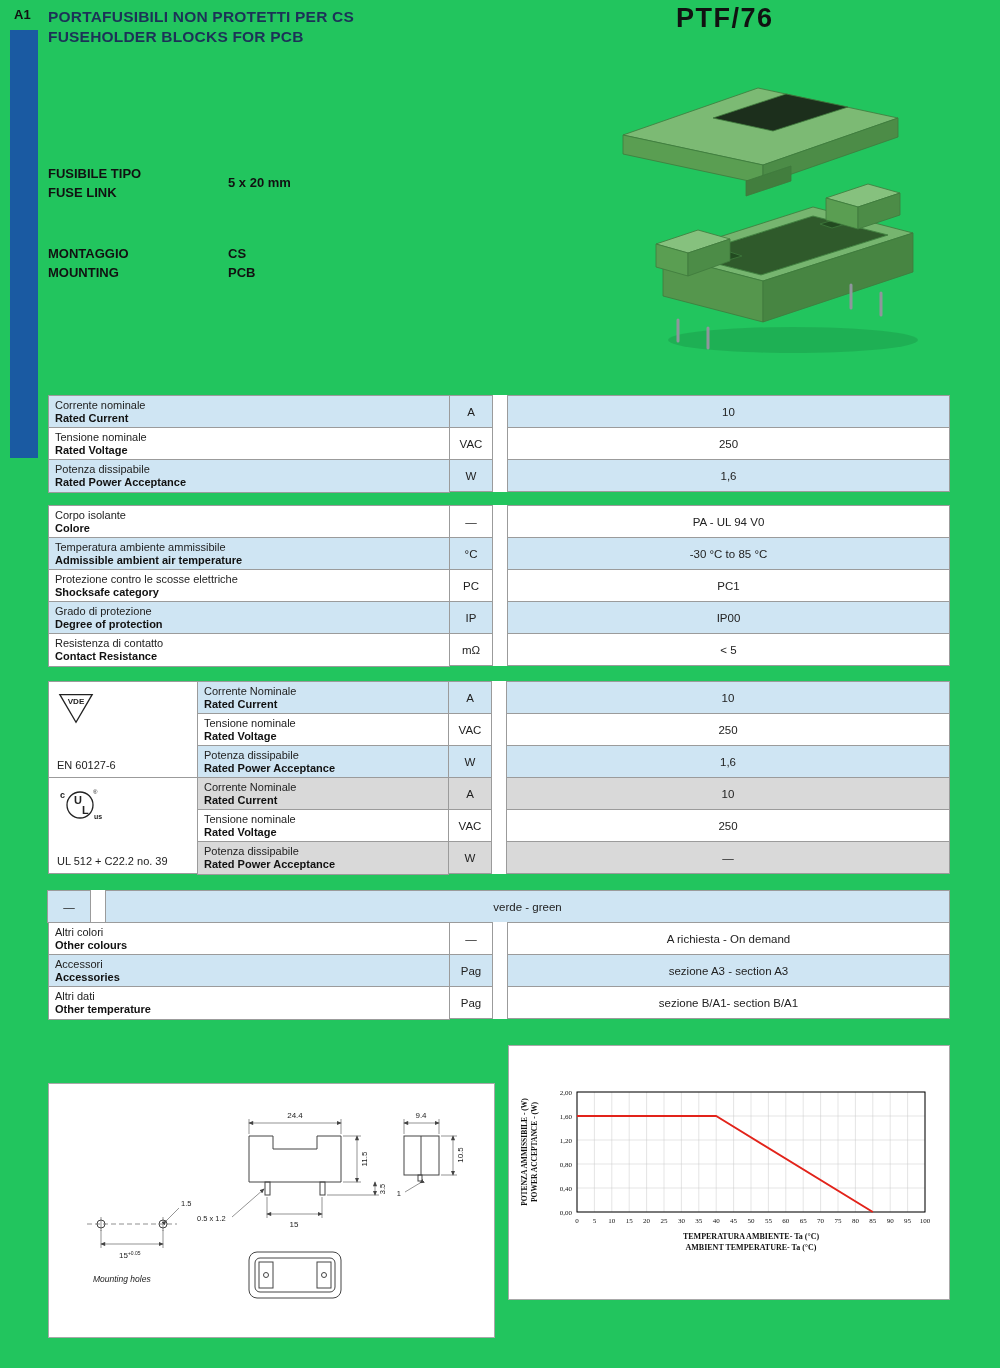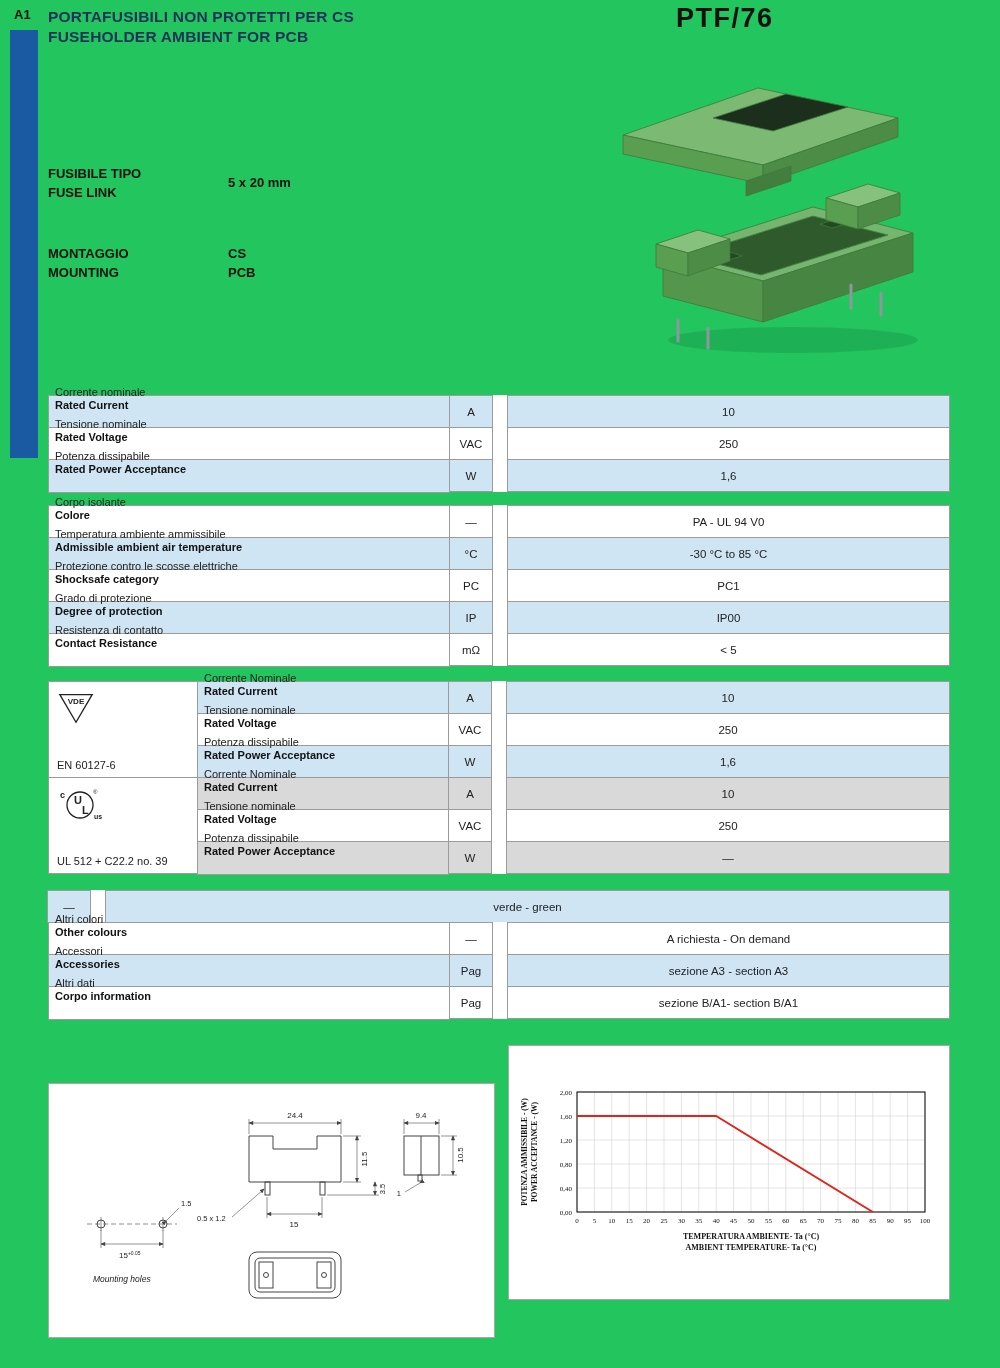--- a/index.html
+++ b/index.html
@@ -20,21 +20,21 @@
   .spec-fuse .spec-vals{padding-top:9px}
   .spec-mount{top:244px}
 
   .product{position:absolute;left:608px;top:60px}
 
   
   .tbl{position:absolute;left:48px;width:902px}
   .trow{display:flex;height:33px}
   .trow + .trow{margin-top:-1px}
   .cell{border:1px solid #9b9b9b;background:#fff}
-  .c-label{width:402px;padding:16px 6px;display:flex;flex-direction:column;justify-content:flex-end;line-height:13px}
+  .c-label{width:402px;padding:16px 6px;display:flex;flex-direction:column;justify-content:center;line-height:13px}
   .c-label .it{font-size:11px;color:#222}
   .c-label .en{font-size:11px;font-weight:bold;color:#111}
   .c-unit{width:44px;margin-left:-1px;display:flex;align-items:center;justify-content:center;font-size:11.5px;color:#222}
   .c-gap{width:14px;background:#fff}
   .c-value{flex:1;display:flex;align-items:center;justify-content:center;font-size:11.5px;color:#222}
   .tone-blue{background:#cfe5f3}
   .tone-gray{background:#d9d9d9}
 
   .t-ratings{top:395px}
   .t-chars{top:505px}
@@ -60,21 +60,21 @@
 </head>
 <body>
 
 <div class="page">
 
   <div class="a1">A1</div>
   <div class="bar"></div>
 
   <div class="title">
     <div>PORTAFUSIBILI NON PROTETTI PER CS</div>
-    <div>FUSEHOLDER AMBIENT FOR PCB</div>
+    <div>FUSEHOLDER BLOCKS FOR PCB</div>
   </div>
   <div class="pcode">PTF/76</div>
 
   <div class="spec spec-fuse">
     <div class="spec-labels">
       <div>FUSIBILE TIPO</div>
       <div>FUSE LINK</div>
     </div>
     <div class="spec-vals">
       <div>5 x 20 mm</div>
@@ -304,21 +304,21 @@
         <div class="it">Accessori</div>
         <div class="en">Accessories</div>
       </div>
       <div class="cell c-unit tone-blue">Pag</div>
       <div class="c-gap"></div>
       <div class="cell c-value tone-blue">sezione A3 - section A3</div>
     </div>
     <div class="trow">
       <div class="cell c-label">
         <div class="it">Altri dati</div>
-        <div class="en">Corpo information</div>
+        <div class="en">Other temperature</div>
       </div>
       <div class="cell c-unit">Pag</div>
       <div class="c-gap"></div>
       <div class="cell c-value">sezione B/A1- section B/A1</div>
     </div>
   </div>
 
   <div class="box box-draw">
     <svg id="drawing-svg" width="445" height="253" viewBox="0 0 445 253">
       <defs>

